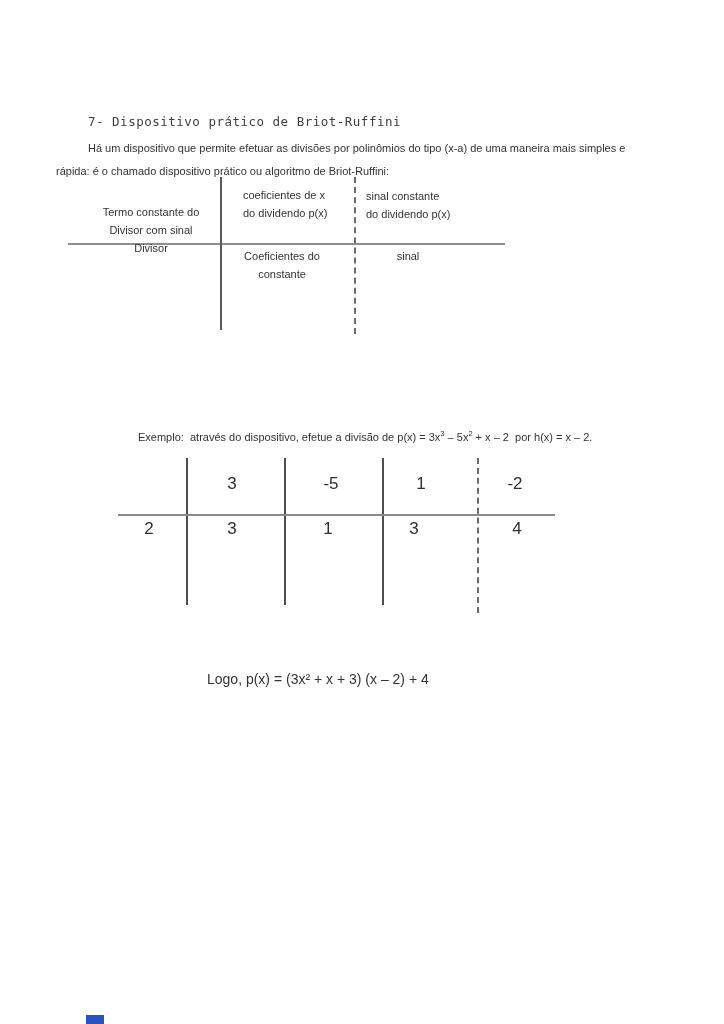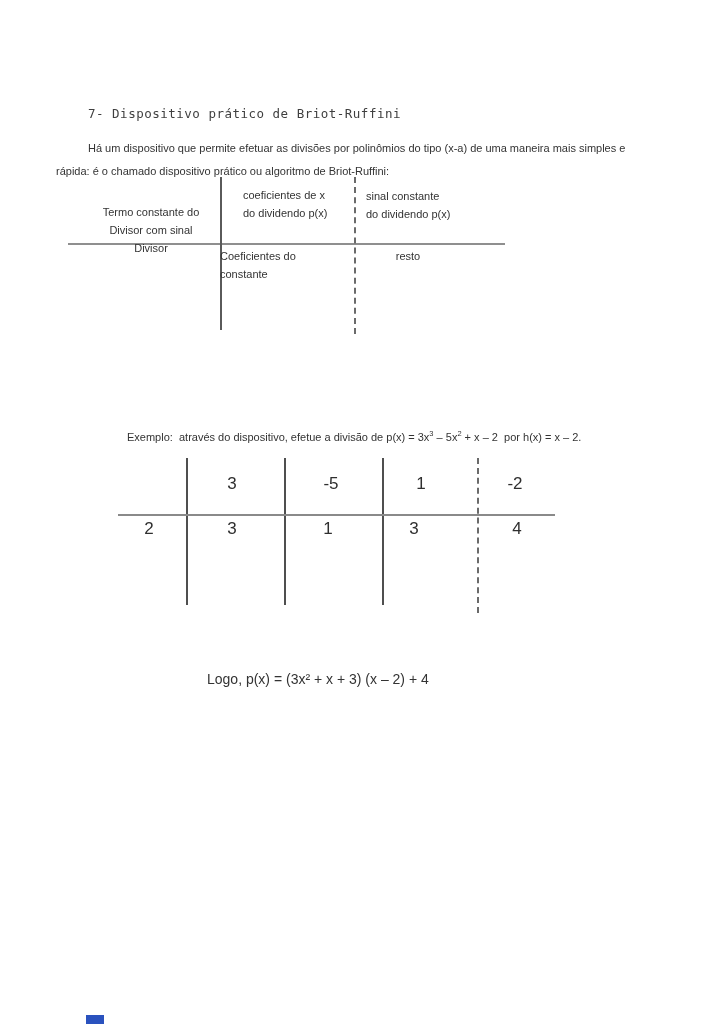--- a/index.html
+++ b/index.html
@@ -8,21 +8,21 @@
     width: 724px;
     height: 1024px;
     background: #ffffff;
     overflow: hidden;
     font-family: "Liberation Sans", sans-serif;
     color: #333333;
   }
   .abs { position: absolute; }
 
   .doc-title {
-    left: 88px; top: 106px;
+    left: 88px; top: 114px;
     font-family: "DejaVu Sans Mono", monospace;
     font-size: 12.5px;
     letter-spacing: 0.5px;
     color: #3f3f3f;
     white-space: pre;
   }
 
   .intro {
     left: 56px; top: 126px; width: 606px;
     font-size: 11px;
@@ -37,30 +37,30 @@
     line-height: 18px;
     color: #333333;
   }
   .line-h { background: #8f8f8f; height: 2px; }
   .line-v { background: #5a5a5a; width: 2px; }
   .line-v-dashed { width: 0; border-left: 2px dashed #6a6a6a; }
 
   .sch-top-left   { left: 88px;  top: 203px; width: 126px; text-align: center; }
   .sch-top-mid    { left: 243px; top: 174px; margin-top: 12px; }
   .sch-top-right  { left: 366px; top: 187px; }
-  .sch-bottom-mid { left: 220px; top: 247px; width: 104px; }
+  .sch-bottom-mid { left: 230px; top: 247px; width: 104px; text-align: center; }
   .sch-bottom-right { left: 377px; top: 247px; width: 62px; text-align: center; }
 
   .sch-hline { left: 68px;  top: 243px; width: 437px; }
   .sch-vline { left: 220px; top: 177px; height: 153px; }
   .sch-vdash { left: 354px; top: 177px; height: 157px; }
 
   
   .example-line {
-    left: 99px; top: 429px;
+    left: 110px; top: 429px;
     font-size: 11px;
     color: #333333;
     white-space: pre;
     padding-left: 28px;
   }
   .example-line sup { font-size: 7.5px; }
 
   
   .bt-vline { background: #4f4f4f; width: 1.5px; top: 458px; height: 147px; }
   .bt-v1 { left: 186px; }
@@ -114,21 +114,21 @@
     <div>do dividendo p(x)</div>
   </div>
   <div class="abs scheme-label sch-top-right">
     <div>sinal constante</div>
     <div>do dividendo p(x)</div>
   </div>
   <div class="abs scheme-label sch-bottom-mid">
     <div>Coeficientes do</div>
     <div>constante</div>
   </div>
-  <div class="abs scheme-label sch-bottom-right">resto</div>
+  <div class="abs scheme-label sch-bottom-right">sinal</div>
 
   <div class="abs example-line"><span>Exemplo:  através do dispositivo, efetue a divisão de p(x) = 3x</span><sup>3</sup><span> – 5x</span><sup>2</sup><span> + x – 2  por h(x) = x – 2.</span></div>
 
   <div class="abs bt-vline bt-v1"></div>
   <div class="abs bt-vline bt-v2"></div>
   <div class="abs bt-vline bt-v3"></div>
   <div class="abs bt-vdash"></div>
   <div class="abs bt-hline"></div>
 
   <div class="bt-num bt-top" style="left:232px">3</div>

